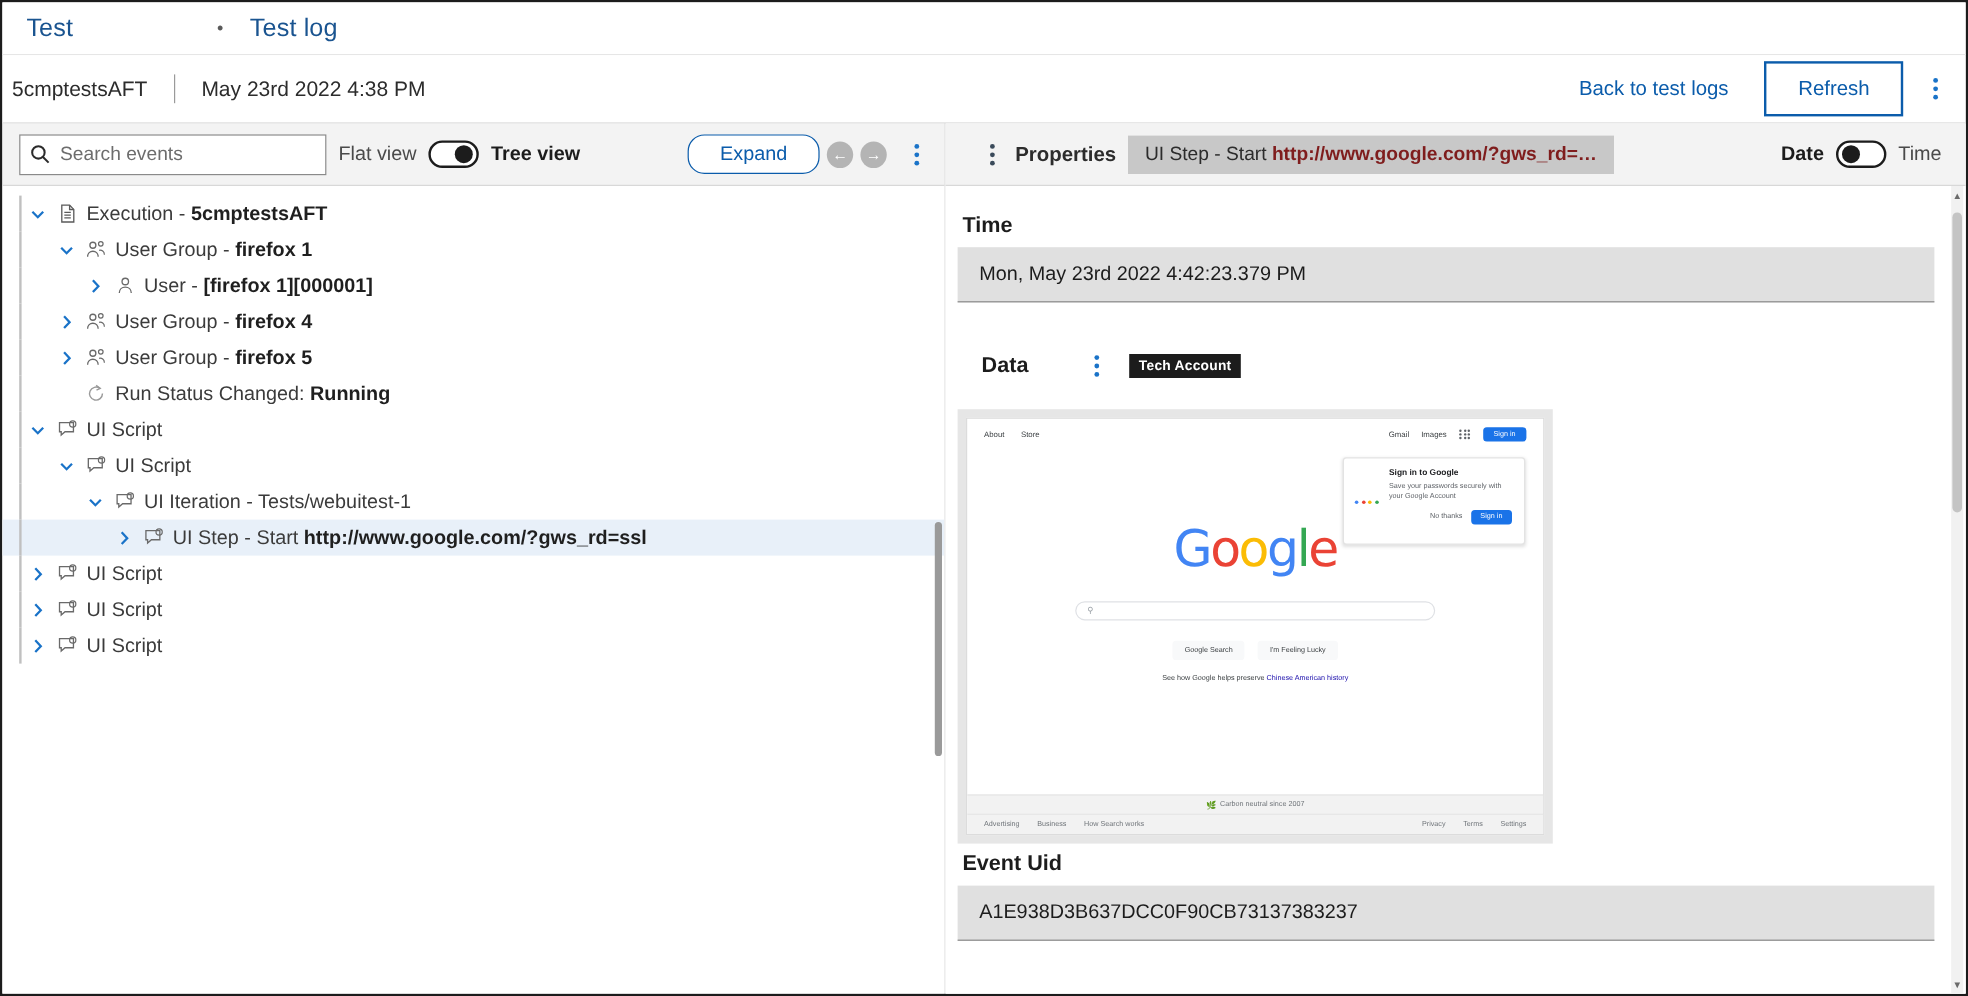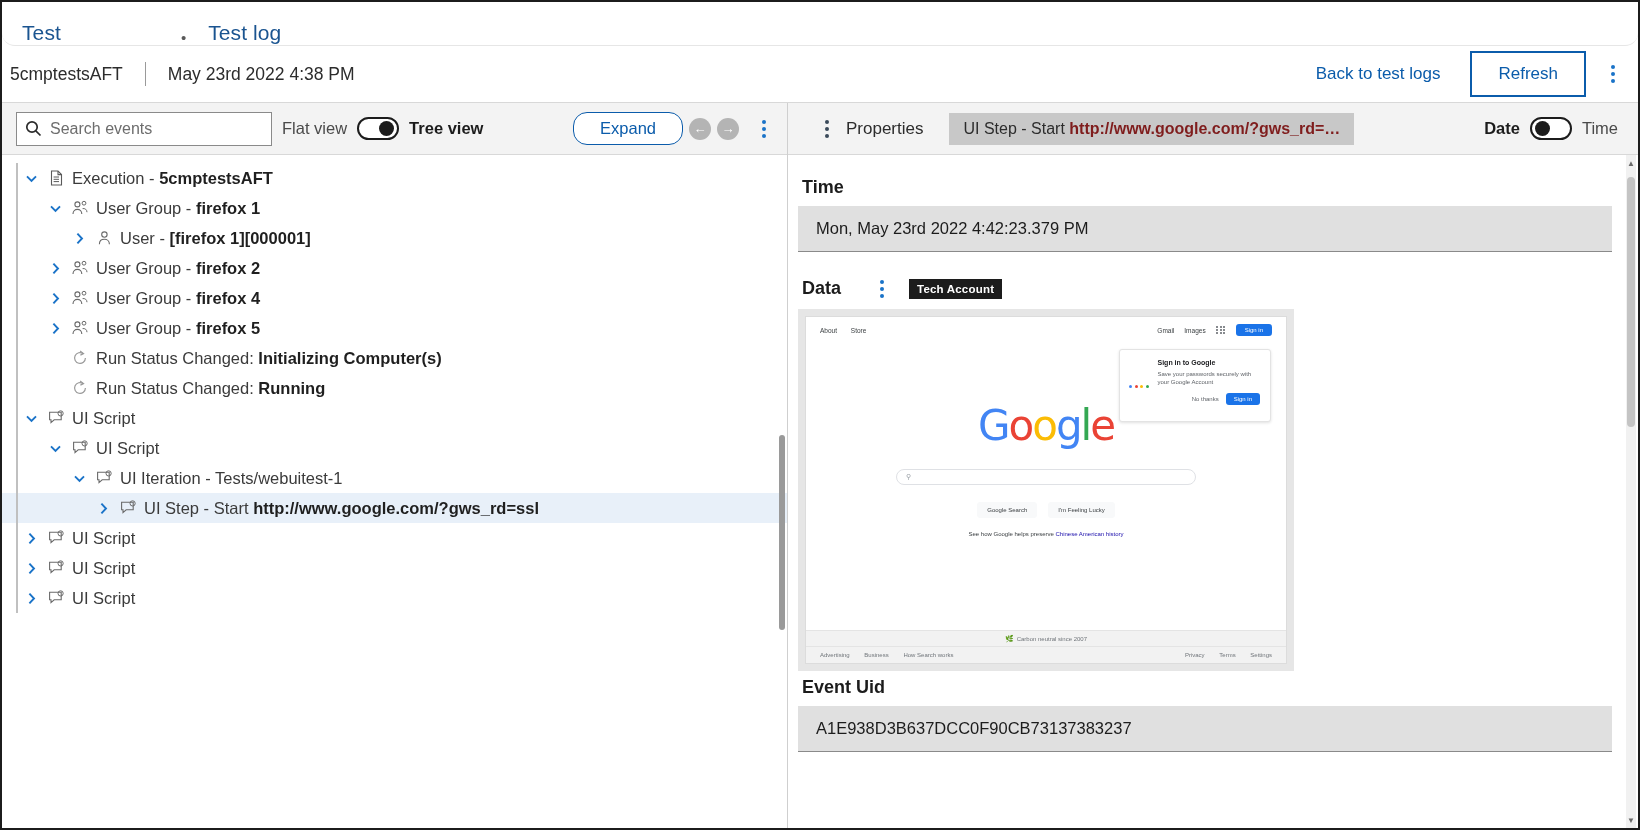--- a/index.html
+++ b/index.html
@@ -16,25 +16,24 @@
     background: #fff;
     display: flex;
     flex-direction: column;
   }
 
   
   .breadcrumb {
     height: 44px;
     flex: 0 0 44px;
     display: flex;
-    align-items: flex-end;
+    align-items: center;
     padding-left: 20px;
     border-bottom: 1px solid #e6e6e6;
     background: #fff;
-    border-radius: 13px;
   }
   .crumb {
     color: #1a5490;
     font-size: 21px;
     letter-spacing: .1px;
     cursor: pointer;
   }
   .crumb-sep {
     color: #5a5a5a;
     font-size: 15px;
@@ -267,22 +266,22 @@
     flex: 0 0 52px;
     display: flex;
     align-items: center;
     padding: 0 10px 0 12px;
     background: #f3f3f3;
     border-bottom: 1px solid #d8d8d8;
   }
   .props-label {
     font-size: 17px;
     color: #2c2c2c;
-    font-weight: normal;
-    margin-right: 26px;
+    font-weight: bold;
+    margin-right: 10px;
     margin-left: 6px;
   }
   .event-chip {
     background: #c8c8c8;
     color: #2c2c2c;
     font-size: 16px;
     padding: 7px 14px;
     max-width: 448px;
     overflow: hidden;
     text-overflow: ellipsis;
@@ -310,21 +309,21 @@
     font-size: 16.5px;
     color: #1c1c1c;
     padding: 13px 18px;
   }
   .data-row {
     display: flex;
     align-items: center;
     gap: 14px;
     margin: 26px 0 10px 4px;
   }
-  .data-row .field-label { margin: 0; }
+  .data-row .field-label { margin: 16px; }
   .badge {
     background: #1c1c1c;
     color: #fff;
     font-size: 11.5px;
     font-weight: bold;
     padding: 4px 8px;
     letter-spacing: .2px;
   }
   .shot-frame {
     background: #e6e6e6;
@@ -614,69 +613,39 @@
                 </svg>
               </span>
               <span class="nicon">
                 <svg width="18" height="16" viewBox="0 0 18 16">
                   <circle cx="6.4" cy="4.4" r="2.5" fill="none" stroke="#6a6a6a" stroke-width="1.1"></circle>
                   <path d="M2 14c0-2.8 2-4.6 4.4-4.6S10.8 11.2 10.8 14" fill="none" stroke="#6a6a6a" stroke-width="1.1"></path>
                   <circle cx="13" cy="3.2" r="1.9" fill="none" stroke="#6a6a6a" stroke-width="1"></circle>
                   <path d="M11.6 8.6c2.2-.5 4.4 1 4.4 3.6" fill="none" stroke="#6a6a6a" stroke-width="1"></path>
                 </svg>
               </span>
-              <span class="ntext">User Group - <b>firefox 2</b></span>
+              <span class="ntext">User Group - <b>firefox 4</b></span>
             </div>
             <div class="node">
               <span class="guide"></span>
               <span style="flex: 0 0 24px;"></span>
               <span class="chev">
                 <svg width="15" height="15" viewBox="0 0 15 15">
                   <polyline points="5.4,2.6 10,7.5 5.4,12.4" fill="none" stroke="#1a73c8" stroke-width="1.9"></polyline>
                 </svg>
               </span>
               <span class="nicon">
                 <svg width="18" height="16" viewBox="0 0 18 16">
                   <circle cx="6.4" cy="4.4" r="2.5" fill="none" stroke="#6a6a6a" stroke-width="1.1"></circle>
                   <path d="M2 14c0-2.8 2-4.6 4.4-4.6S10.8 11.2 10.8 14" fill="none" stroke="#6a6a6a" stroke-width="1.1"></path>
                   <circle cx="13" cy="3.2" r="1.9" fill="none" stroke="#6a6a6a" stroke-width="1"></circle>
                   <path d="M11.6 8.6c2.2-.5 4.4 1 4.4 3.6" fill="none" stroke="#6a6a6a" stroke-width="1"></path>
                 </svg>
               </span>
-              <span class="ntext">User Group - <b>firefox 4</b></span>
-            </div>
-            <div class="node">
-              <span class="guide"></span>
-              <span style="flex: 0 0 24px;"></span>
-              <span class="chev">
-                <svg width="15" height="15" viewBox="0 0 15 15">
-                  <polyline points="5.4,2.6 10,7.5 5.4,12.4" fill="none" stroke="#1a73c8" stroke-width="1.9"></polyline>
-                </svg>
-              </span>
-              <span class="nicon">
-                <svg width="18" height="16" viewBox="0 0 18 16">
-                  <circle cx="6.4" cy="4.4" r="2.5" fill="none" stroke="#6a6a6a" stroke-width="1.1"></circle>
-                  <path d="M2 14c0-2.8 2-4.6 4.4-4.6S10.8 11.2 10.8 14" fill="none" stroke="#6a6a6a" stroke-width="1.1"></path>
-                  <circle cx="13" cy="3.2" r="1.9" fill="none" stroke="#6a6a6a" stroke-width="1"></circle>
-                  <path d="M11.6 8.6c2.2-.5 4.4 1 4.4 3.6" fill="none" stroke="#6a6a6a" stroke-width="1"></path>
-                </svg>
-              </span>
               <span class="ntext">User Group - <b>firefox 5</b></span>
-            </div>
-            <div class="node">
-              <span class="guide"></span>
-              <span style="flex: 0 0 24px;"></span>
-              <span class="chev empty"></span>
-              <span class="nicon">
-                <svg width="16" height="16" viewBox="0 0 16 16">
-                  <path d="M13.4 8a5.4 5.4 0 1 1-2.2-4.35" fill="none" stroke="#9a9a9a" stroke-width="1.2"></path>
-                  <polyline points="8.1,1.1 11.5,3.6 8.4,5.1" fill="none" stroke="#9a9a9a" stroke-width="1.2"></polyline>
-                </svg>
-              </span>
-              <span class="ntext">Run Status Changed: <b>Initializing Computer(s)</b></span>
             </div>
             <div class="node">
               <span class="guide"></span>
               <span style="flex: 0 0 24px;"></span>
               <span class="chev empty"></span>
               <span class="nicon">
                 <svg width="16" height="16" viewBox="0 0 16 16">
                   <path d="M13.4 8a5.4 5.4 0 1 1-2.2-4.35" fill="none" stroke="#9a9a9a" stroke-width="1.2"></path>
                   <polyline points="8.1,1.1 11.5,3.6 8.4,5.1" fill="none" stroke="#9a9a9a" stroke-width="1.2"></polyline>
                 </svg>

